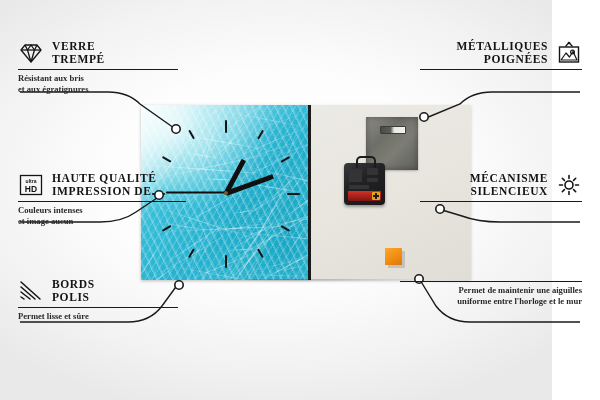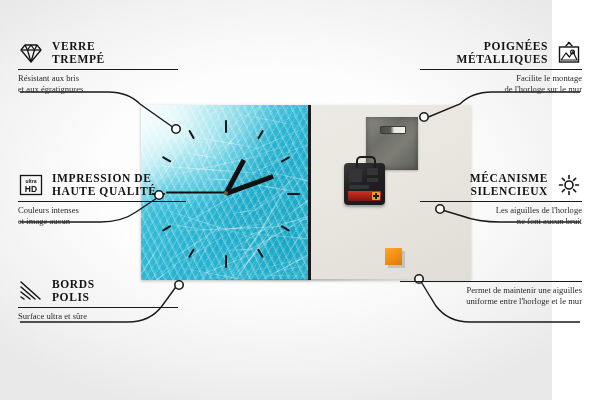--- a/index.html
+++ b/index.html
@@ -95,21 +95,21 @@
 
   
   .callout{position:absolute;}
   .co-head{display:flex;align-items:center;gap:8px;}
   .co-title{
     font-weight:bold;letter-spacing:.6px;color:#141414;
     font-size:11.5px;line-height:13px;text-transform:uppercase;
   }
   .co-title span{display:block;white-space:nowrap;}
   .co-rule{height:1px;background:#1a1a1a;margin:3px 0 3px;}
-  .co-desc{font-size:8.6px;line-height:10.5px;color:#2a2a2a;white-space:pre-line;}
+  .co-desc{font-size:8.6px;line-height:10.5px;color:#2a2a2a;white-space:pre-line;font-weight:bold;}
   .right .co-head{justify-content:flex-end;}
   .right .co-title{text-align:right;}
   .right .co-desc{text-align:right;}
   .ico{width:26px;height:24px;flex:0 0 26px;display:block;}
 
   
   #wires{position:absolute;left:0;top:0;width:600px;height:400px;pointer-events:none;}
 </style>
 </head>
 <body>
@@ -292,22 +292,22 @@
   </div>
 
   <div class="callout left" style="left:18px;top:172px;width:168px;">
     <div class="co-head">
       <svg class="ico" viewBox="0 0 26 24">
         <rect x="2.5" y="2.5" width="21" height="19" fill="none" stroke="#141414" stroke-width="1.3"></rect>
         <text x="13" y="10" font-family="Liberation Sans, sans-serif" font-size="5" font-weight="bold" text-anchor="middle" fill="#141414">ultra</text>
         <text x="13" y="18.5" font-family="Liberation Sans, sans-serif" font-size="8.5" font-weight="bold" text-anchor="middle" fill="#141414">HD</text>
       </svg>
       <div class="co-title">
+        <span>HAUTE QUALITÉ</span>
         <span>IMPRESSION DE</span>
-        <span>HAUTE QUALITÉ</span>
       </div>
     </div>
     <div class="co-rule"></div>
     <div class="co-desc">Couleurs intenses
 et image aucun</div>
   </div>
 
   <div class="callout left" style="left:18px;top:278px;width:160px;">
     <div class="co-head">
       <svg class="ico" viewBox="0 0 26 24">
@@ -317,59 +317,55 @@
             <path d="M3 13 L12 20"></path>
             <path d="M3 18 L6 20"></path>
         </g>
       </svg>
       <div class="co-title">
         <span>BORDS</span>
         <span>POLIS</span>
       </div>
     </div>
     <div class="co-rule"></div>
-    <div class="co-desc">Surface ultra et sûre</div>
+    <div class="co-desc">Permet lisse et sûre</div>
   </div>
 
   <div class="callout right" style="left:420px;top:40px;width:162px;">
     <div class="co-head">
       <div class="co-title">
+        <span>MÉTALLIQUES</span>
         <span>POIGNÉES</span>
-        <span>MÉTALLIQUES</span>
       </div>
       <svg class="ico" viewBox="0 0 26 24">
         <path d="M13 1.5 L9.5 5.5 M13 1.5 L16.5 5.5" fill="none" stroke="#141414" stroke-width="1.2"></path>
         <circle cx="13" cy="2" r="1.3" fill="#141414"></circle>
         <rect x="3.5" y="6" width="19" height="15" fill="none" stroke="#141414" stroke-width="1.4"></rect>
         <path d="M5 19 L10 12 L13.5 16 L17 10.5 L21 19 Z" fill="none" stroke="#141414" stroke-width="1.2" stroke-linejoin="round"></path>
         <circle cx="16.5" cy="11" r="1.9" fill="none" stroke="#141414" stroke-width="1.2"></circle>
       </svg>
     </div>
     <div class="co-rule"></div>
-    <div class="co-desc">Facilite le montage
-de l'horloge sur le mur</div>
   </div>
 
   <div class="callout right" style="left:420px;top:172px;width:162px;">
     <div class="co-head">
       <div class="co-title">
         <span>MÉCANISME</span>
         <span>SILENCIEUX</span>
       </div>
       <svg class="ico" viewBox="0 0 26 24">
         <g fill="none" stroke="#141414" stroke-width="1.6">
           <circle cx="13" cy="12" r="4"></circle>
           <path d="M13 2.5 L13 5.5 M13 18.5 L13 21.5 M3.5 12 L6.5 12 M19.5 12 L22.5 12
                    M6.3 5.3 L8.4 7.4 M17.6 16.6 L19.7 18.7 M6.3 18.7 L8.4 16.6 M17.6 7.4 L19.7 5.3" stroke-linecap="round"></path>
         </g>
       </svg>
     </div>
     <div class="co-rule"></div>
-    <div class="co-desc">Les aiguilles de l'horloge
-ne font aucun bruit</div>
   </div>
 
   <div class="callout right" style="left:400px;top:278px;width:182px;">
     <div class="co-rule"></div>
     <div class="co-desc">Permet de maintenir une aiguilles
 uniforme entre l'horloge et le mur</div>
   </div>
 
 </div>
 

